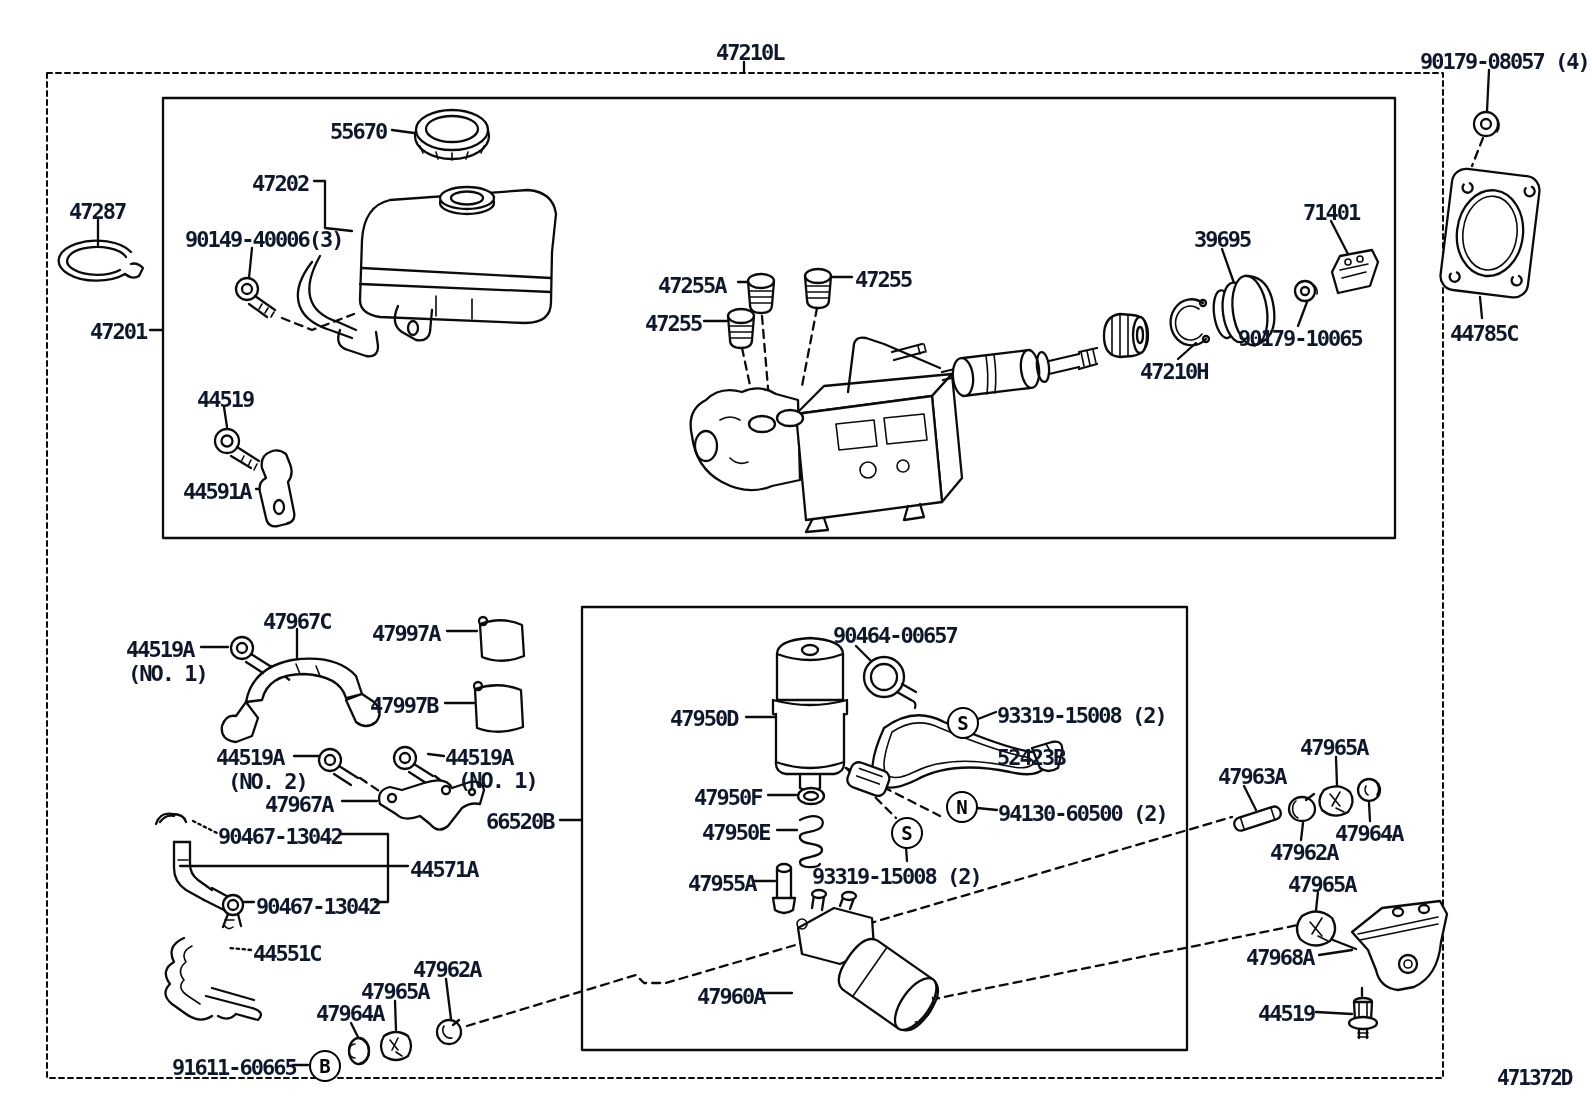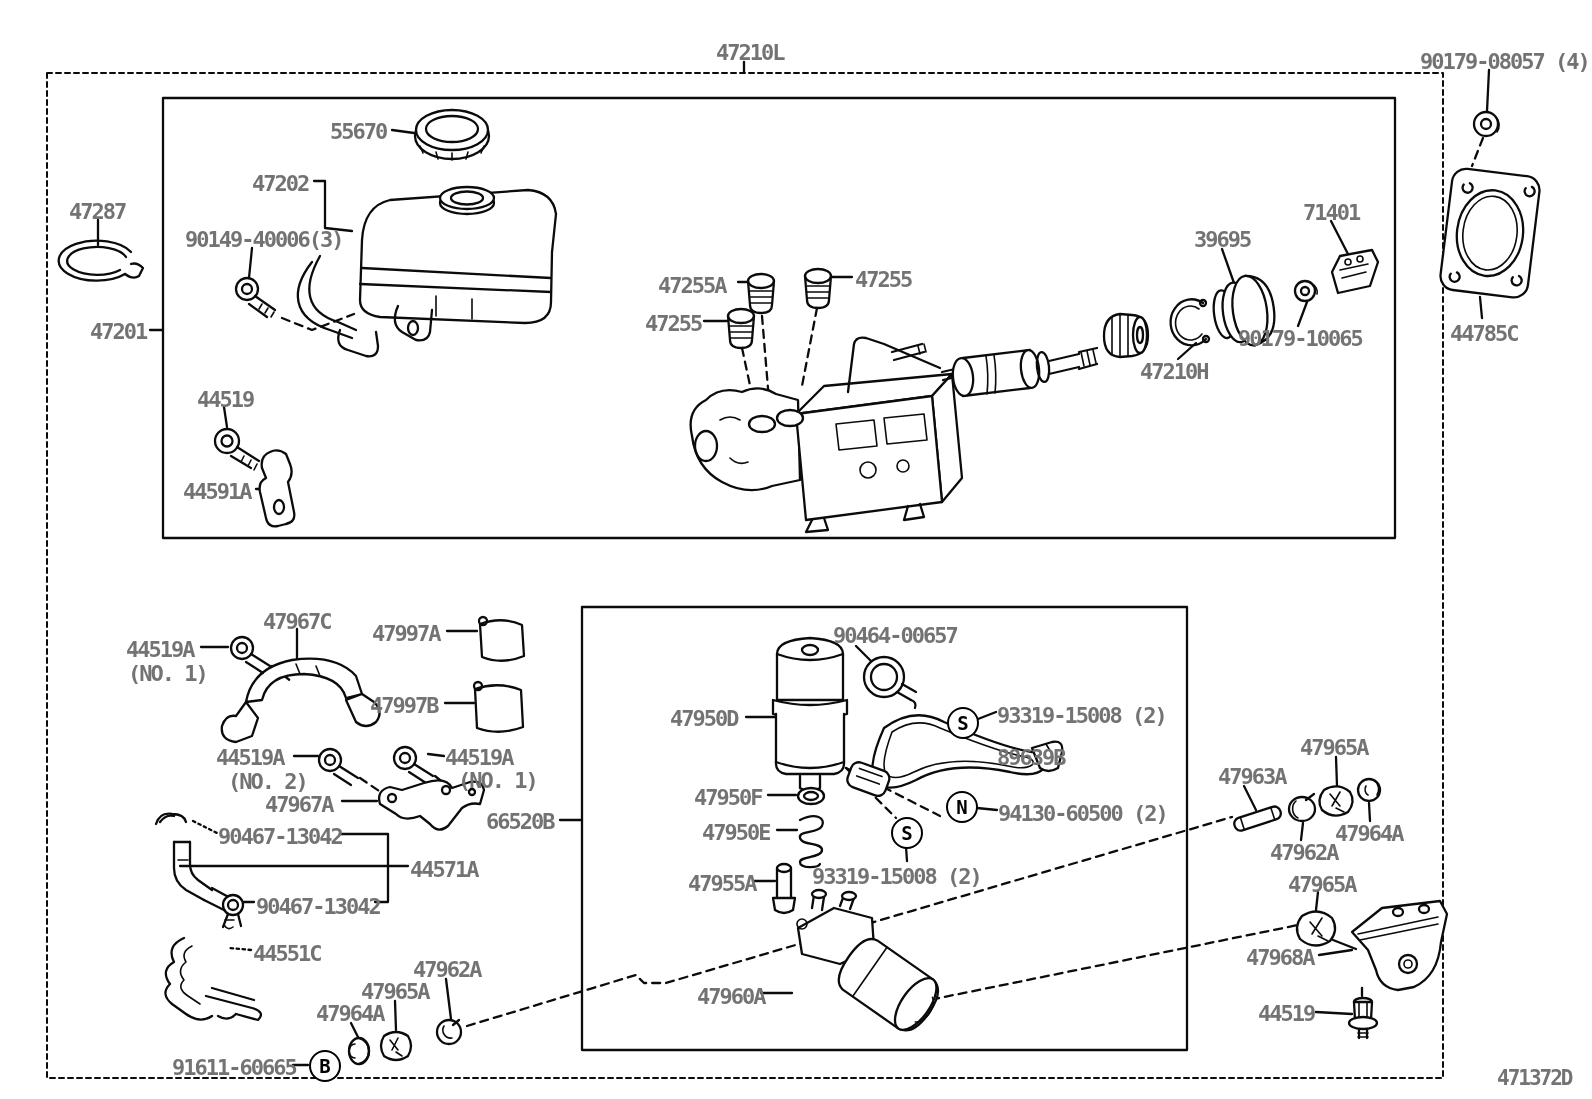--- a/index.html
+++ b/index.html
@@ -1,20 +1,20 @@
 <!DOCTYPE html>
 <html><head>
 <meta charset="utf-8">
 <style>
   html,body{margin:0;padding:0;background:#fff;}
   #stage{position:relative;width:1592px;height:1099px;background:#fff;overflow:hidden;
          font-family:"DejaVu Sans Mono","Liberation Mono",monospace;}
   #art{position:absolute;left:0;top:0;}
   .lbl{position:absolute;font-weight:bold;font-size:22px;line-height:1;letter-spacing:-2px;
-       color:#737373;white-space:nowrap;}
+       color:#0f172a;white-space:nowrap;}
   .lbl.small{font-size:21px;}
   .callout{position:absolute;width:28px;height:28px;border:2.5px solid #000;border-radius:50%;
            display:flex;align-items:center;justify-content:center;background:#fff;
            font-weight:bold;font-size:19px;letter-spacing:0;}
   svg path,svg line,svg circle,svg ellipse,svg rect,svg polyline,svg polygon{
       stroke:#0b0b0b;stroke-width:2.3;fill:none;stroke-linecap:round;stroke-linejoin:round;}
   svg .fw{fill:#fff;}
   svg .dash{stroke-dasharray:8 6;}
   svg .dot{stroke-dasharray:2.5 3.5;}
   svg .fine{stroke-dasharray:5 4;stroke-width:2;}
@@ -462,21 +462,21 @@
 <div class="lbl" style="left:256px;top:896px">90467-13042</div>
 <div class="lbl" style="left:253px;top:943px">44551C</div>
 <div class="lbl" style="left:413px;top:959px">47962A</div>
 <div class="lbl" style="left:361px;top:981px">47965A</div>
 <div class="lbl" style="left:316px;top:1003px">47964A</div>
 <div class="lbl" style="left:172px;top:1057px">91611-60665</div>
 <div class="lbl" style="left:486px;top:811px">66520B</div>
 <div class="lbl" style="left:833px;top:625px">90464-00657</div>
 <div class="lbl" style="left:670px;top:708px">47950D</div>
 <div class="lbl" style="left:997px;top:705px">93319-15008 (2)</div>
-<div class="lbl" style="left:997px;top:747px">89639B</div>
+<div class="lbl" style="left:997px;top:747px">52423B</div>
 <div class="lbl" style="left:998px;top:803px">94130-60500 (2)</div>
 <div class="lbl" style="left:694px;top:787px">47950F</div>
 <div class="lbl" style="left:702px;top:822px">47950E</div>
 <div class="lbl" style="left:812px;top:866px">93319-15008 (2)</div>
 <div class="lbl" style="left:688px;top:873px">47955A</div>
 <div class="lbl" style="left:697px;top:986px">47960A</div>
 <div class="lbl" style="left:1218px;top:766px">47963A</div>
 <div class="lbl" style="left:1300px;top:737px">47965A</div>
 <div class="lbl" style="left:1335px;top:823px">47964A</div>
 <div class="lbl" style="left:1270px;top:842px">47962A</div>

